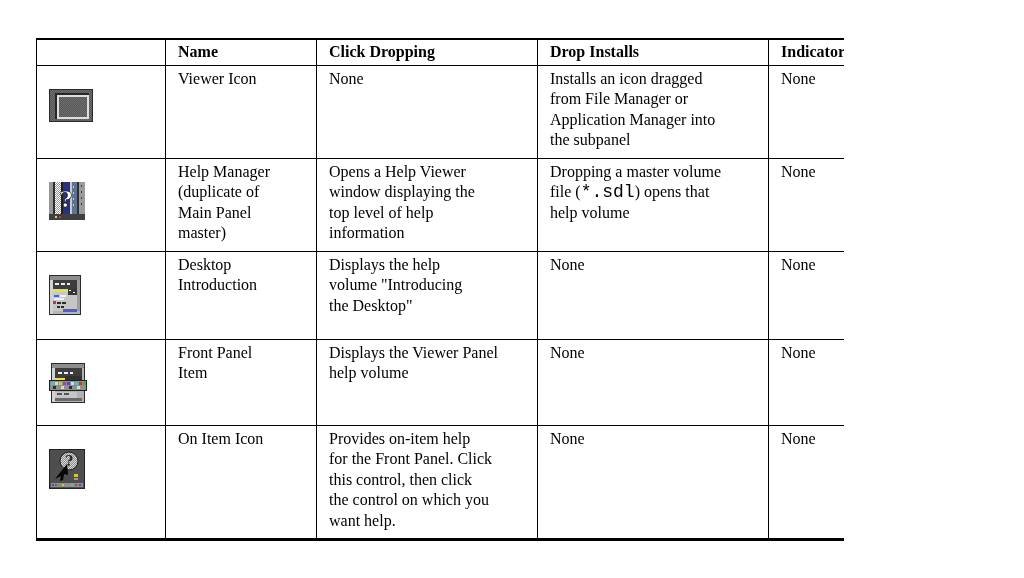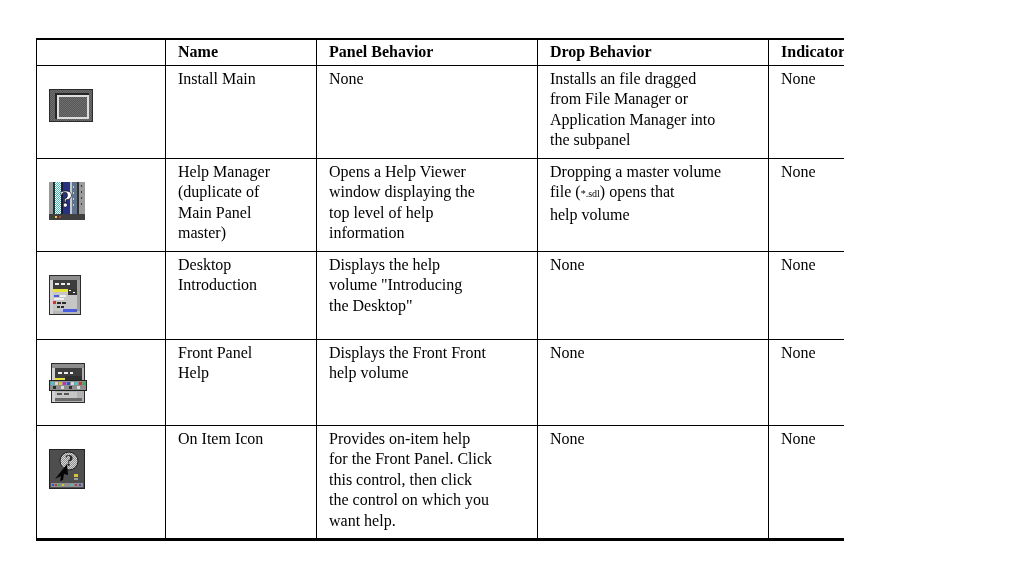--- a/index.html
+++ b/index.html
@@ -51,65 +51,65 @@
     vertical-align: top;
     padding: 0;
   }
   .icon-cell svg { display: inline-block; }
   .pt21 { padding-top: 21px; }
   .pt22 { padding-top: 22px; }
   .pt15 { padding-top: 15px; }
   .pt13 { padding-top: 13px; }
   .pt19 { padding-top: 19px; }
   .code {
-    font-family: Liberation Serif, serif;
-    font-size: 10px;
+    font-family: Liberation Mono, monospace;
+    font-size: 18px;
   }
 </style>
 </head>
 <body>
 
 <div class="page">
   <table class="doc-table">
     <colgroup>
       <col style="width:129px">
       <col style="width:151px">
       <col style="width:221px">
       <col style="width:231px">
       <col style="width:218px">
     </colgroup>
     <thead>
       <tr style="height:26px">
         <th></th>
         <th>Name</th>
-        <th>Panel Behavior</th>
-        <th>Drop Behavior</th>
+        <th>Click Dropping</th>
+        <th>Drop Installs</th>
         <th>Indicator Behavior</th>
       </tr>
     </thead>
     <tbody>
 
       <tr style="height:93px">
         <td class="icon-cell pt21">
           <svg width="44" height="33" viewBox="0 0 44 33">
             <defs>
               <pattern id="dith1" width="2" height="2" patternUnits="userSpaceOnUse">
                 <rect width="2" height="2" fill="#565656"></rect>
                 <rect width="1" height="1" fill="#6f6f6f"></rect>
                 <rect x="1" y="1" width="1" height="1" fill="#6f6f6f"></rect>
               </pattern>
             </defs>
             <rect x="0.5" y="0.5" width="43" height="32" fill="url(#dith1)" stroke="#2b2b2b"></rect>
             <rect x="7" y="5" width="32" height="24" fill="none" stroke="#262626" stroke-width="2"></rect>
             <rect x="9" y="7" width="30" height="22" fill="none" stroke="#dedede" stroke-width="2"></rect>
           </svg>
         </td>
-        <td class="name-cell">Install Main</td>
+        <td class="name-cell">Viewer Icon</td>
         <td class="click-cell">None</td>
-        <td>Installs an file dragged
+        <td>Installs an icon dragged
 from File Manager or
 Application Manager into
 the subpanel</td>
         <td>None</td>
       </tr>
 
       <tr style="height:93px">
         <td class="icon-cell pt22">
           <svg width="36" height="38" viewBox="0 0 36 38">
             <defs>
@@ -219,22 +219,22 @@
             <rect x="12" y="23" width="3" height="3" fill="#d8d8d8"></rect>
             <rect x="20" y="23" width="3" height="3" fill="#2f2f2f"></rect>
             <rect x="28" y="23" width="3" height="3" fill="#d8d8d8"></rect>
             <rect x="6" y="29" width="22" height="6" fill="#c6c6c6"></rect>
             <rect x="8" y="30" width="5" height="2" fill="#555555"></rect>
             <rect x="15" y="30" width="5" height="2" fill="#555555"></rect>
             <rect x="6" y="35" width="27" height="3" fill="#6a6a6a"></rect>
           </svg>
         </td>
         <td class="name-cell">Front Panel
-Help</td>
-        <td class="click-cell">Displays the Front Front
+Item</td>
+        <td class="click-cell">Displays the Viewer Panel
 help volume</td>
         <td>None</td>
         <td>None</td>
       </tr>
 
       <tr style="height:114px">
         <td class="icon-cell pt19">
           <svg width="36" height="40" viewBox="0 0 36 40">
             <defs>
               <pattern id="dith2" width="2" height="2" patternUnits="userSpaceOnUse">

